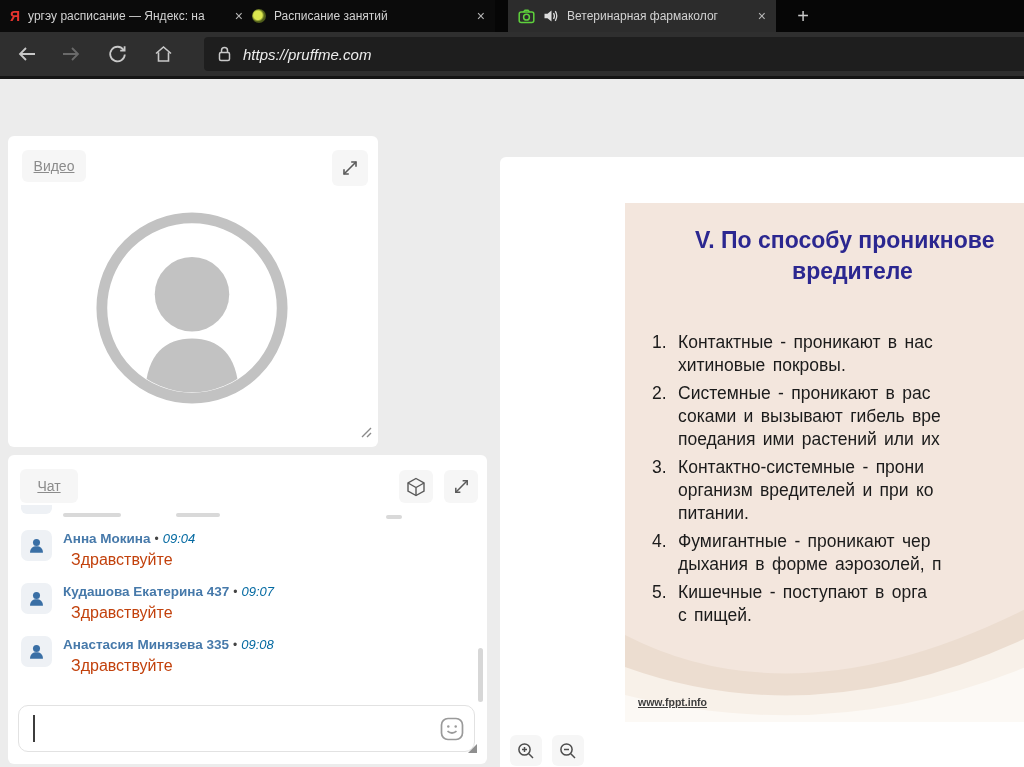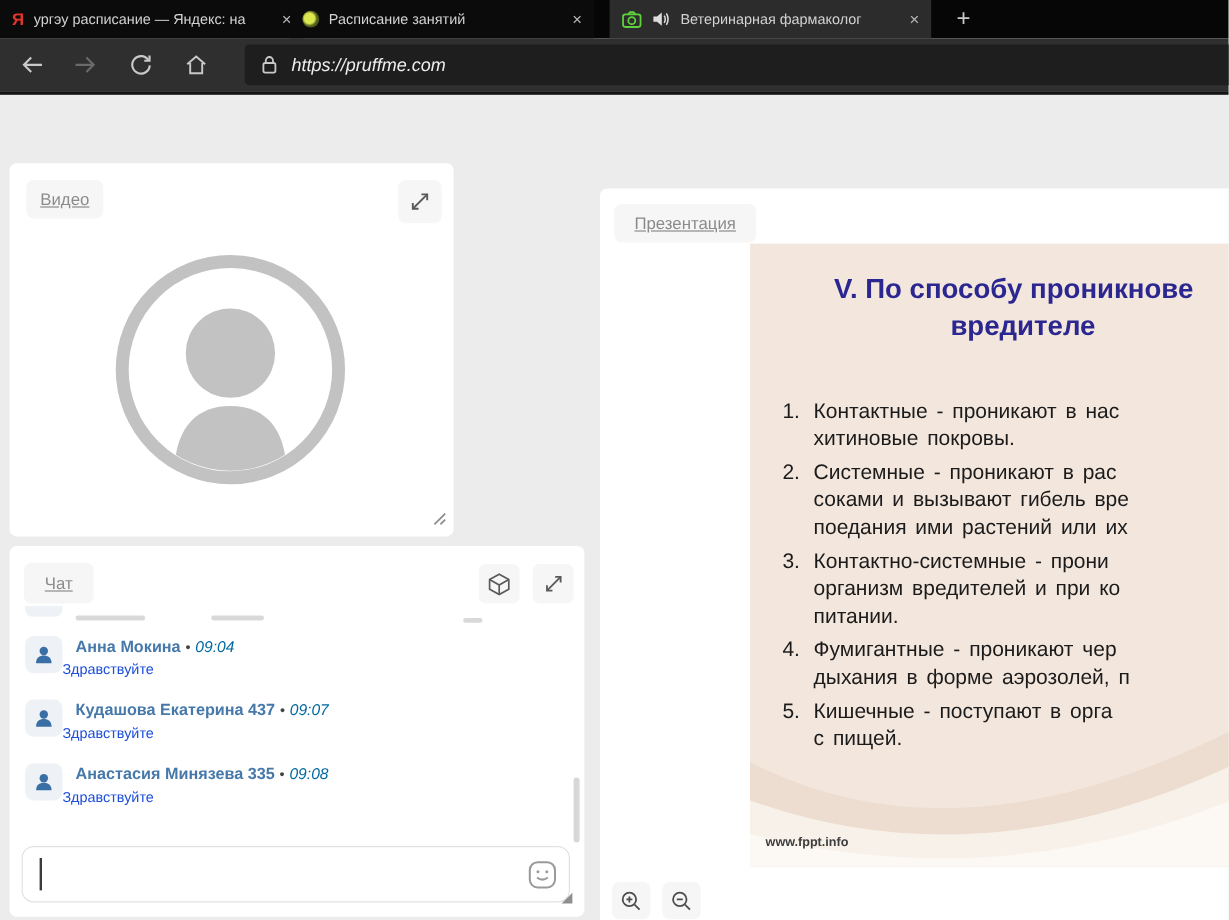--- a/index.html
+++ b/index.html
@@ -62,21 +62,21 @@
   .smudge { position:absolute; height:4px; background:#d9d9d9; border-radius:2px; top:8px; }
   .smudge.s1 { left:55px; width:58px; } .smudge.s2 { left:168px; width:44px; } .smudge.s3 { left:378px; width:16px; top:10px; }
   .msg-avatar { position:absolute; left:13px; width:31px; height:31px; background:#eef1f5;
     border-radius:7px; display:flex; align-items:center; justify-content:center; }
   .m1 .msg-avatar { top:25px; } .m2 .msg-avatar { top:78px; } .m3 .msg-avatar { top:131px; }
   .msg-name-row { position:absolute; left:55px; font-size:13.5px; white-space:nowrap; }
   .m1 .msg-name-row { top:26px; } .m2 .msg-name-row { top:79px; } .m3 .msg-name-row { top:132px; }
   .msg-name { color:#4679aa; font-weight:bold; }
   .msg-sep { color:#444444; font-size:12px; padding:0 4px; }
   .msg-time { color:#0369a1; font-size:13px;font-style:italic; }
-  .msg-text { position:absolute; left:44px; font-size:12px; color:#1d4ed8; white-space:nowrap; }
+  .msg-text { position:absolute; left:63px; font-size:16px; color:#c2410c; white-space:nowrap; }
   .m1 .msg-text { top:46px; } .m2 .msg-text { top:99px; } .m3 .msg-text { top:152px; }
   .chat-scrollbar { position:absolute; left:470px; top:193px; width:5px; height:54px;
     background:#d7d7d7; border-radius:3px; }
   .chat-input { position:absolute; left:10px; top:250px; width:457px; height:47px; background:#fff;
     border:1px solid #e2e2e2; border-radius:10px; }
   .input-cursor { position:absolute; left:14px; top:9px; width:2px; height:27px; background:#3c3c3c; }
   .emoji-btn { position:absolute; left:421px; top:11px; width:24px; height:24px; }
   .chat-resize { position:absolute; left:459px; top:288px; width:12px; height:12px; }
   
   .pres-label { left:12px; top:13px; width:118px; height:32px; }
@@ -86,21 +86,21 @@
   .slide-title .t1 { display:block; padding-left:70px; }
   .slide-title .t2 { display:block; padding-left:167px; }
   .slide-list { margin-top:44px; padding-left:27px; font-size:17.5px; line-height:23px; color:#1b1b1b;
     word-spacing:2.5px; position:relative; z-index:2; }
   .slide-item { position:relative; padding-left:26px; margin-bottom:5px; white-space:nowrap; }
   .slide-item .num { position:absolute; left:0; }
   .slide-item .term { font-weight:normal; }
   .slide-item .cont { white-space:nowrap; }
   .swoosh { position:absolute; left:0; bottom:0; width:100%; height:135px; z-index:1; }
   .slide-footer { position:absolute; left:13px; bottom:14px; font-size:10.5px; font-weight:bold;
-    color:#3d3d3d; z-index:3; }
+    color:#3d3d3d; z-index:3;text-decoration:underline; }
   .zoom-in  { left:10px; top:578px; width:32px; height:31px; }
   .zoom-out { left:52px; top:578px; width:32px; height:31px; }
   svg { display:block; }
 </style>
 </head>
 <body>
 
 <div id="screen">
 
   <div class="tabbar">
@@ -280,21 +280,20 @@
       </div>
     </div>
     <div class="chat-resize">
       <svg width="11" height="11" viewBox="0 0 11 11">
           <path d="M10,1 L10,10 L1,10 Z" fill="#8f8f8f"></path>
         </svg>
     </div>
   </div>
 
   <div class="panel pres-panel">
-    <div class="pill pres-label">Презентация</div>
 
     <div class="slide">
       <div class="slide-title">
         <span class="t1">V. По способу проникнове</span>
         <span class="t2">вредителе</span>
       </div>
 
       <div class="slide-list">
         <div class="slide-item">
           <span class="num">1.</span><span class="term">Контактные</span><span> - проникают в нас</span>

